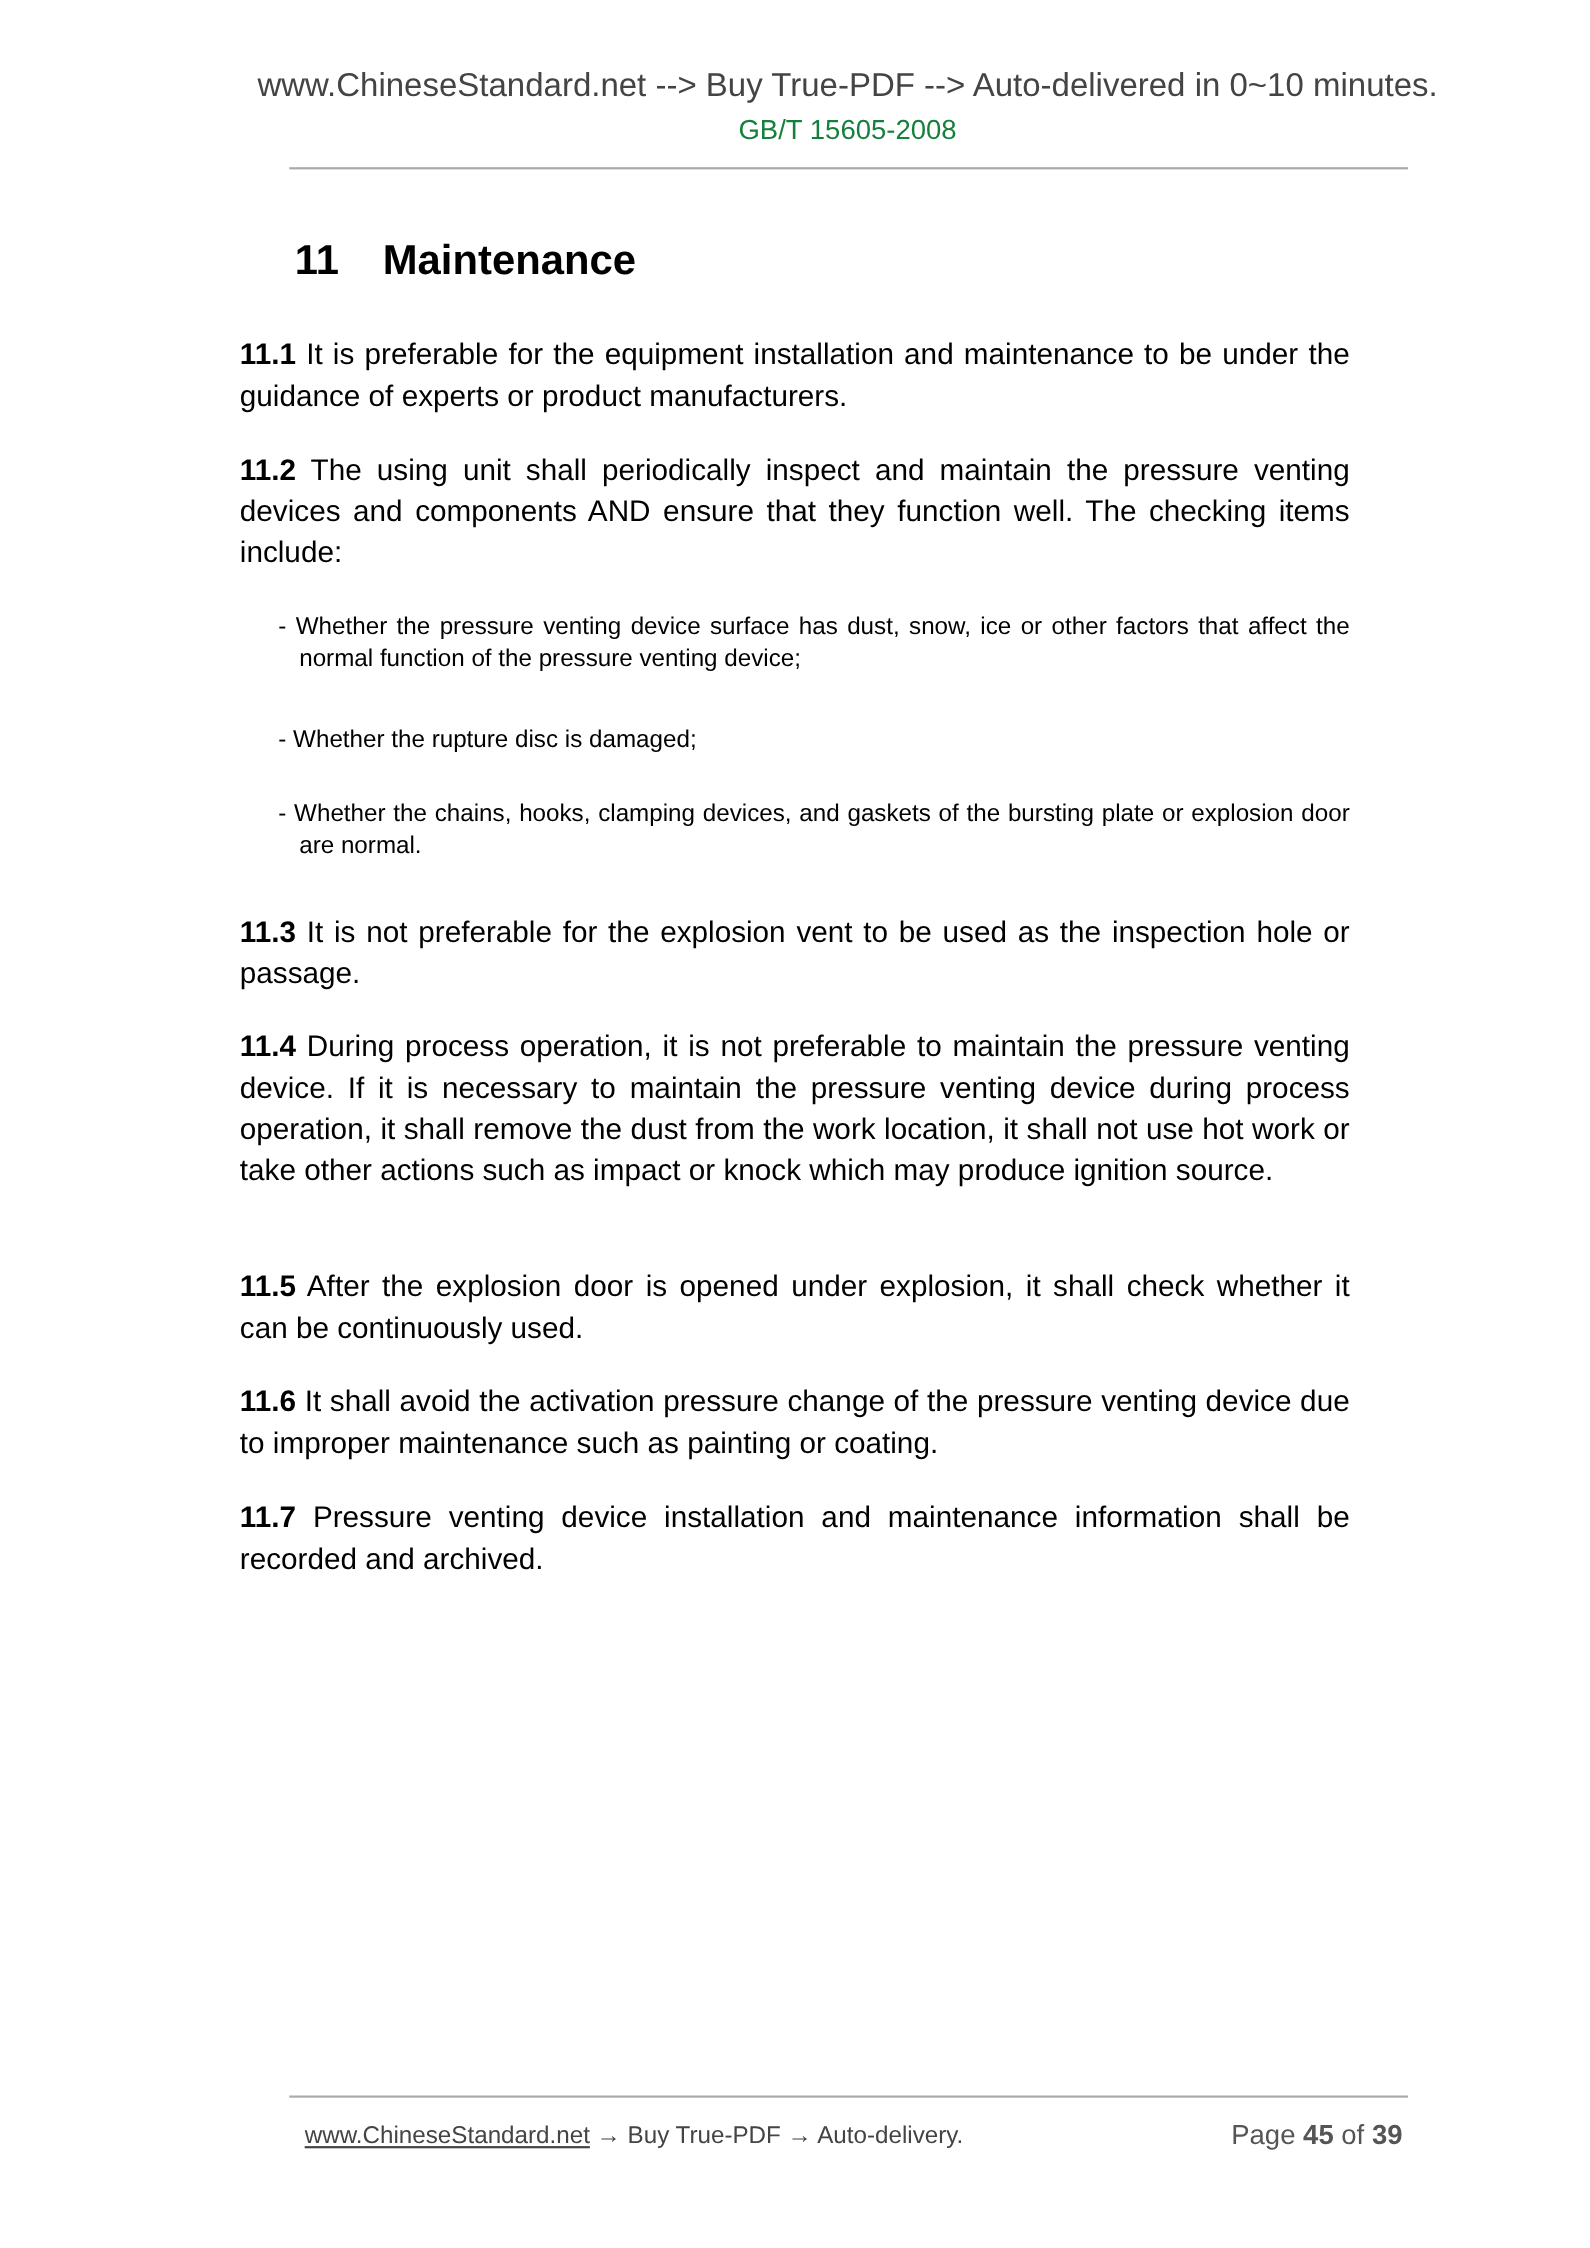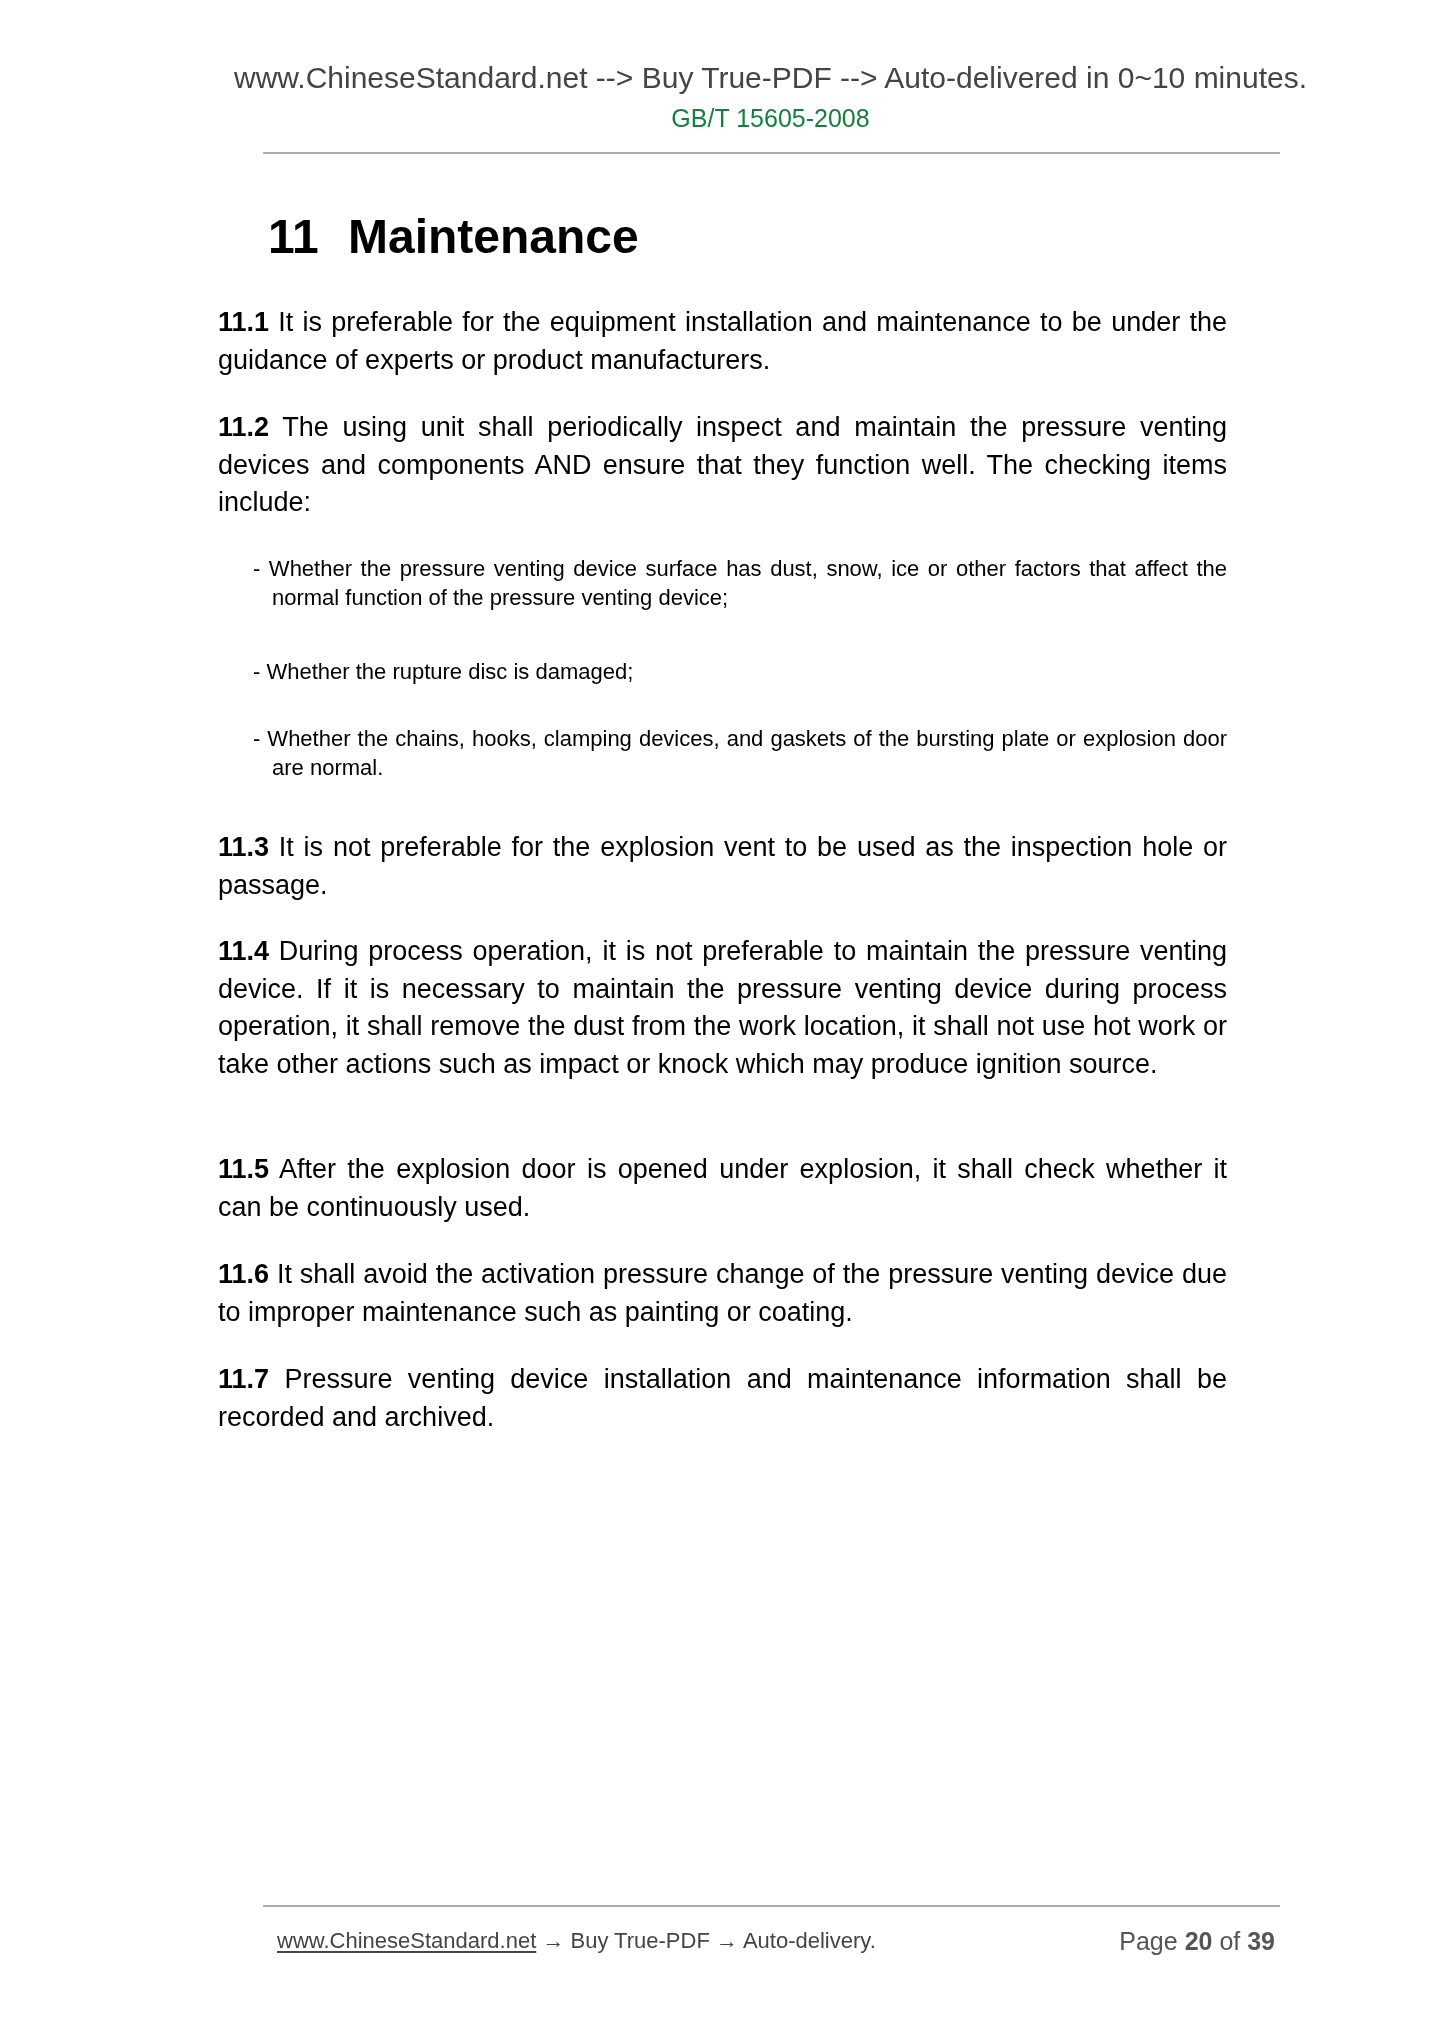--- a/index.html
+++ b/index.html
@@ -4,21 +4,21 @@
 <style>
   html, body { margin: 0; padding: 0; background: #ffffff; }
   body { width: 1445px; height: 2044px; position: relative; overflow: hidden;
          font-family: "Liberation Sans", sans-serif; color: #000; }
   .abs { position: absolute; margin-left: 48px; }
   .hdr-top { left: 0; width: 1445px; top: 60px; text-align: center; font-size: 30px; color: #444; line-height: 36px; }
   .hdr-std { left: 0; width: 1445px; top: 103px; text-align: center; font-size: 25px; color: #15803d; line-height: 30px; }
   .rule { height: 2px; background: #aaaaaa; }
   .rule-top { left: 215px; width: 1017px; top: 152px; }
   .rule-bot { left: 215px; width: 1017px; top: 1905px; }
-  .heading { top: 215px; left: 220px; font-size: 48px; font-weight: bold; line-height: 44px; white-space: nowrap; }
+  .heading { top: 215px; left: 220px; font-size: 38px; font-weight: bold; line-height: 44px; white-space: nowrap; }
   .heading .num { display: inline-block; width: 80px; }
   .para { left: 218px; width: 1009px; font-size: 27px; line-height: 37.5px; text-align: justify; margin: 0; }
   .para b { font-weight: bold; }
   .bullet { left: 253px; width: 974px; font-size: 22px; line-height: 29px; text-align: justify; margin: 0;
             padding-left: 19px; text-indent: -19px; box-sizing: border-box; }
   .footer-left { left: 229px; top: 1926px; font-size: 22px; color: #444; line-height: 30px; white-space: nowrap; }
   .footer-left a { color: #444; text-decoration: underline; text-underline-offset: 3px; }
   .footer-right { left: 1062px; width: 165px; top: 1926px; font-size: 25px; color: #555; line-height: 30px; text-align: right; white-space: nowrap; }
   .footer-right b { font-weight: bold; }
 </style>
@@ -65,14 +65,14 @@
   <b>11.7</b> <span>Pressure venting device installation and maintenance information shall be recorded and archived.</span>
 </p>
 
 <div class="abs rule rule-bot"></div>
 
 <div class="abs footer-left">
   <a>www.ChineseStandard.net</a><span> → </span><span>Buy True-PDF</span><span> → </span><span>Auto-delivery.</span>
 </div>
 
 <div class="abs footer-right">
-  <span>Page </span><b>20</b><span> of </span><b>39</b>
+  <span>Page </span><b>45</b><span> of </span><b>39</b>
 </div>
 
 </body></html>

